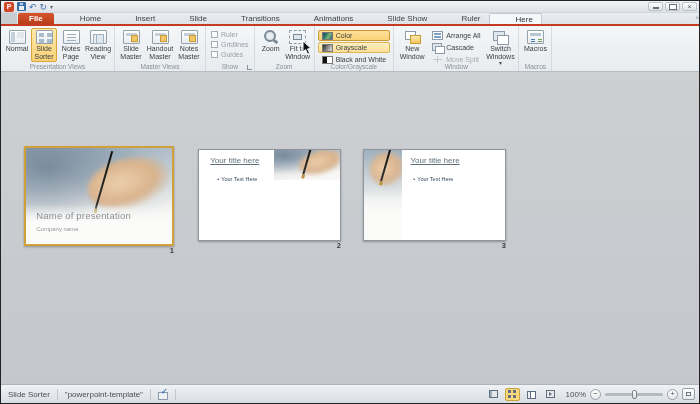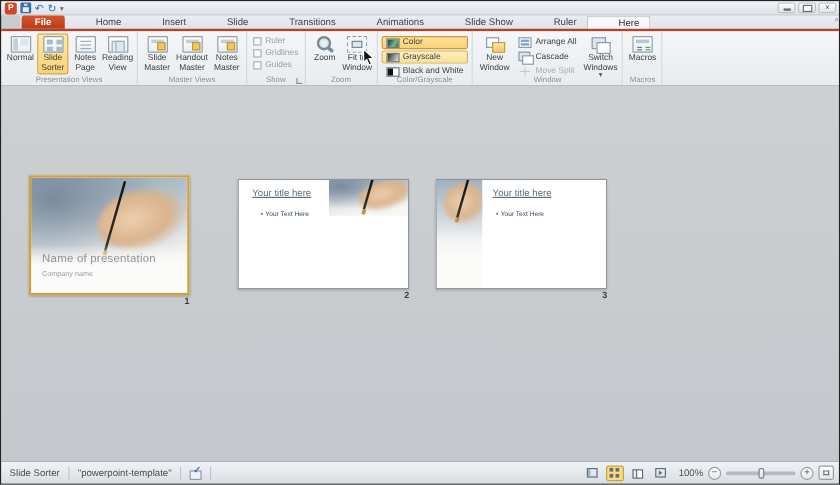--- a/index.html
+++ b/index.html
@@ -351,21 +351,21 @@
         <span class="blabel">Macros</span>
       </div>
       <div class="rgroup-label">Macros</div>
     </div>
 
     <div style="flex:1"></div>
   </div>
 
   <div class="canvas">
 
-    <div class="slide-wrap" style="left:23px; top:74px; width:134px;">
+    <div class="slide-wrap" style="left:23px; top:74px; width:150px;">
       <div class="slide selected" style="height:100px;">
         <div class="photo" style="inset:0;">
           <div class="ph-bg"></div>
           <div class="ph-hand"></div>
           <div class="ph-pen"></div>
           <div class="ph-paper"></div>
         </div>
         <div class="s1-title">Name of presentation</div>
         <div class="s1-sub">Company name</div>
       </div>

